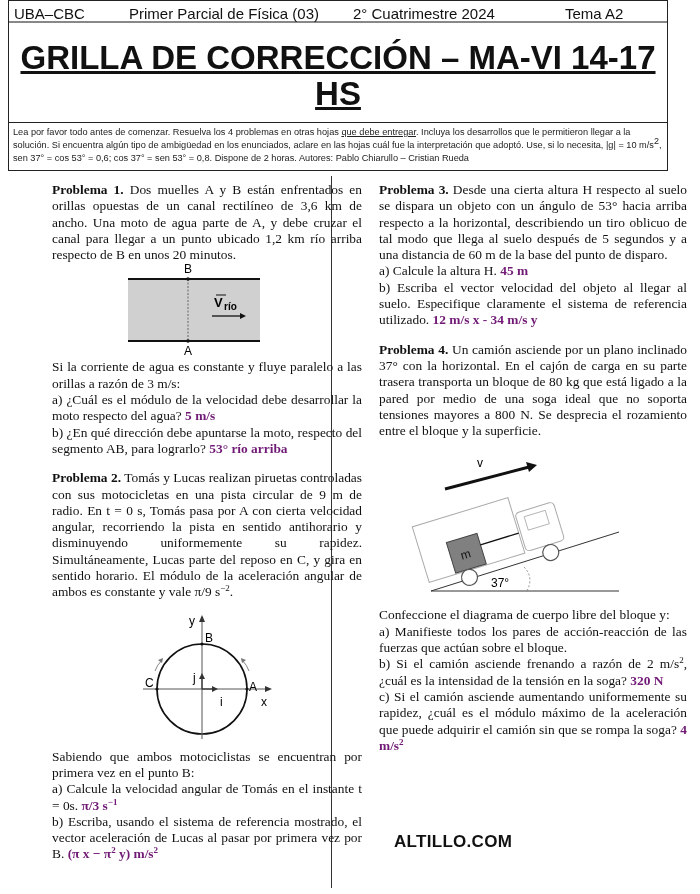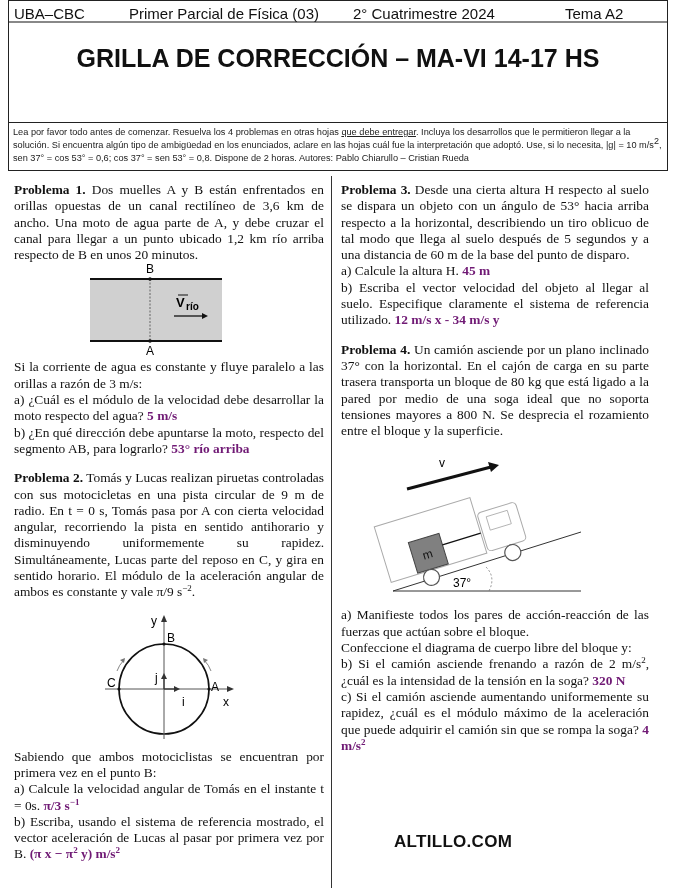--- a/index.html
+++ b/index.html
@@ -13,29 +13,29 @@
       position: absolute; left: 0; top: 0; width: 100%; height: 22px;
       border-bottom: 2px solid #888; box-sizing: border-box;
       font-family: "Liberation Sans", sans-serif; font-size: 15px;
     }
     .header-row span { position: absolute; top: 4px; white-space: nowrap; }
     .title-area {
       position: absolute; left: 0; top: 22px; width: 100%; height: 100px;
       border-bottom: 1px solid #222; box-sizing: border-box;
       text-align: center; font-family: "Liberation Sans", sans-serif; font-weight: bold;
     }
-    .title-line { font-size: 25px; line-height: 36px; }
+    .title-line { font-size: 33px; line-height: 36px; text-decoration: underline; }
     .title-line.l1 { margin-top: 17px; }
     .instructions {
       position: absolute; left: 4px; top: 125px; width: 650px;
       font-family: "Liberation Sans", sans-serif; font-size: 9.2px; line-height: 13px; color: #222;
     }
     .instructions u { text-decoration: underline; }
 
-    .col { position: absolute; top: 182px; font-family: "Liberation Serif", serif; font-size: 13.4px; line-height: 16.3px; text-align: justify; }
+    .col { position: absolute; top: 182px; font-family: "Liberation Serif", serif; font-size: 13.4px; line-height: 16.3px; text-align: justify; margin-left: 38px; }
     .col-left { left: 14px; width: 310px; }
     .col-right { left: 341px; width: 308px; }
     .divider { position: absolute; left: 331px; top: 176px; width: 1px; height: 712px; background: #333; }
 
     .col p { margin: 0; }
     .gap { height: 13px; }
     b.plabel { font-weight: bold; }
     .ans { color: #701a75; font-weight: bold; }
     sup { font-size: 9px; line-height: 0; vertical-align: super; }
 
@@ -156,19 +156,19 @@
         <rect x="68" y="80" width="32" height="32" fill="#808080" stroke="#444" stroke-width="1"></rect>
         <text x="78" y="101" font-family="Liberation Sans, sans-serif" font-size="12" fill="#111">m</text>
         <line x1="100" y1="92" x2="140" y2="92" stroke="#111" stroke-width="1.3"></line>
         <circle cx="80" cy="120" r="8" fill="#fff" stroke="#555" stroke-width="1.2"></circle>
         <circle cx="165" cy="120" r="8" fill="#fff" stroke="#555" stroke-width="1.2"></circle>
       </g>
       <text x="112" y="140" font-family="Liberation Sans, sans-serif" font-size="12">37°</text>
     </svg>
   </div>
 
+  <p>Confeccione el diagrama de cuerpo libre del bloque y:</p>
   <p>a) Manifieste todos los pares de acción-reacción de las fuerzas que actúan sobre el bloque.</p>
-  <p>Confeccione el diagrama de cuerpo libre del bloque y:</p>
   <p><span>b) Si el camión asciende frenando a razón de 2 m/s</span><sup>2</sup><span>, ¿cuál es la intensidad de la tensión en la soga? </span><span class="ans">320 N</span></p>
   <p><span>c) Si el camión asciende aumentando uniformemente su rapidez, ¿cuál es el módulo máximo de la aceleración que puede adquirir el camión sin que se rompa la soga? </span><span class="ans"><span>4 m/s</span><sup>2</sup></span></p>
 </div>
 
 <div class="logo">ALTILLO.COM</div>
 
 </body></html>

